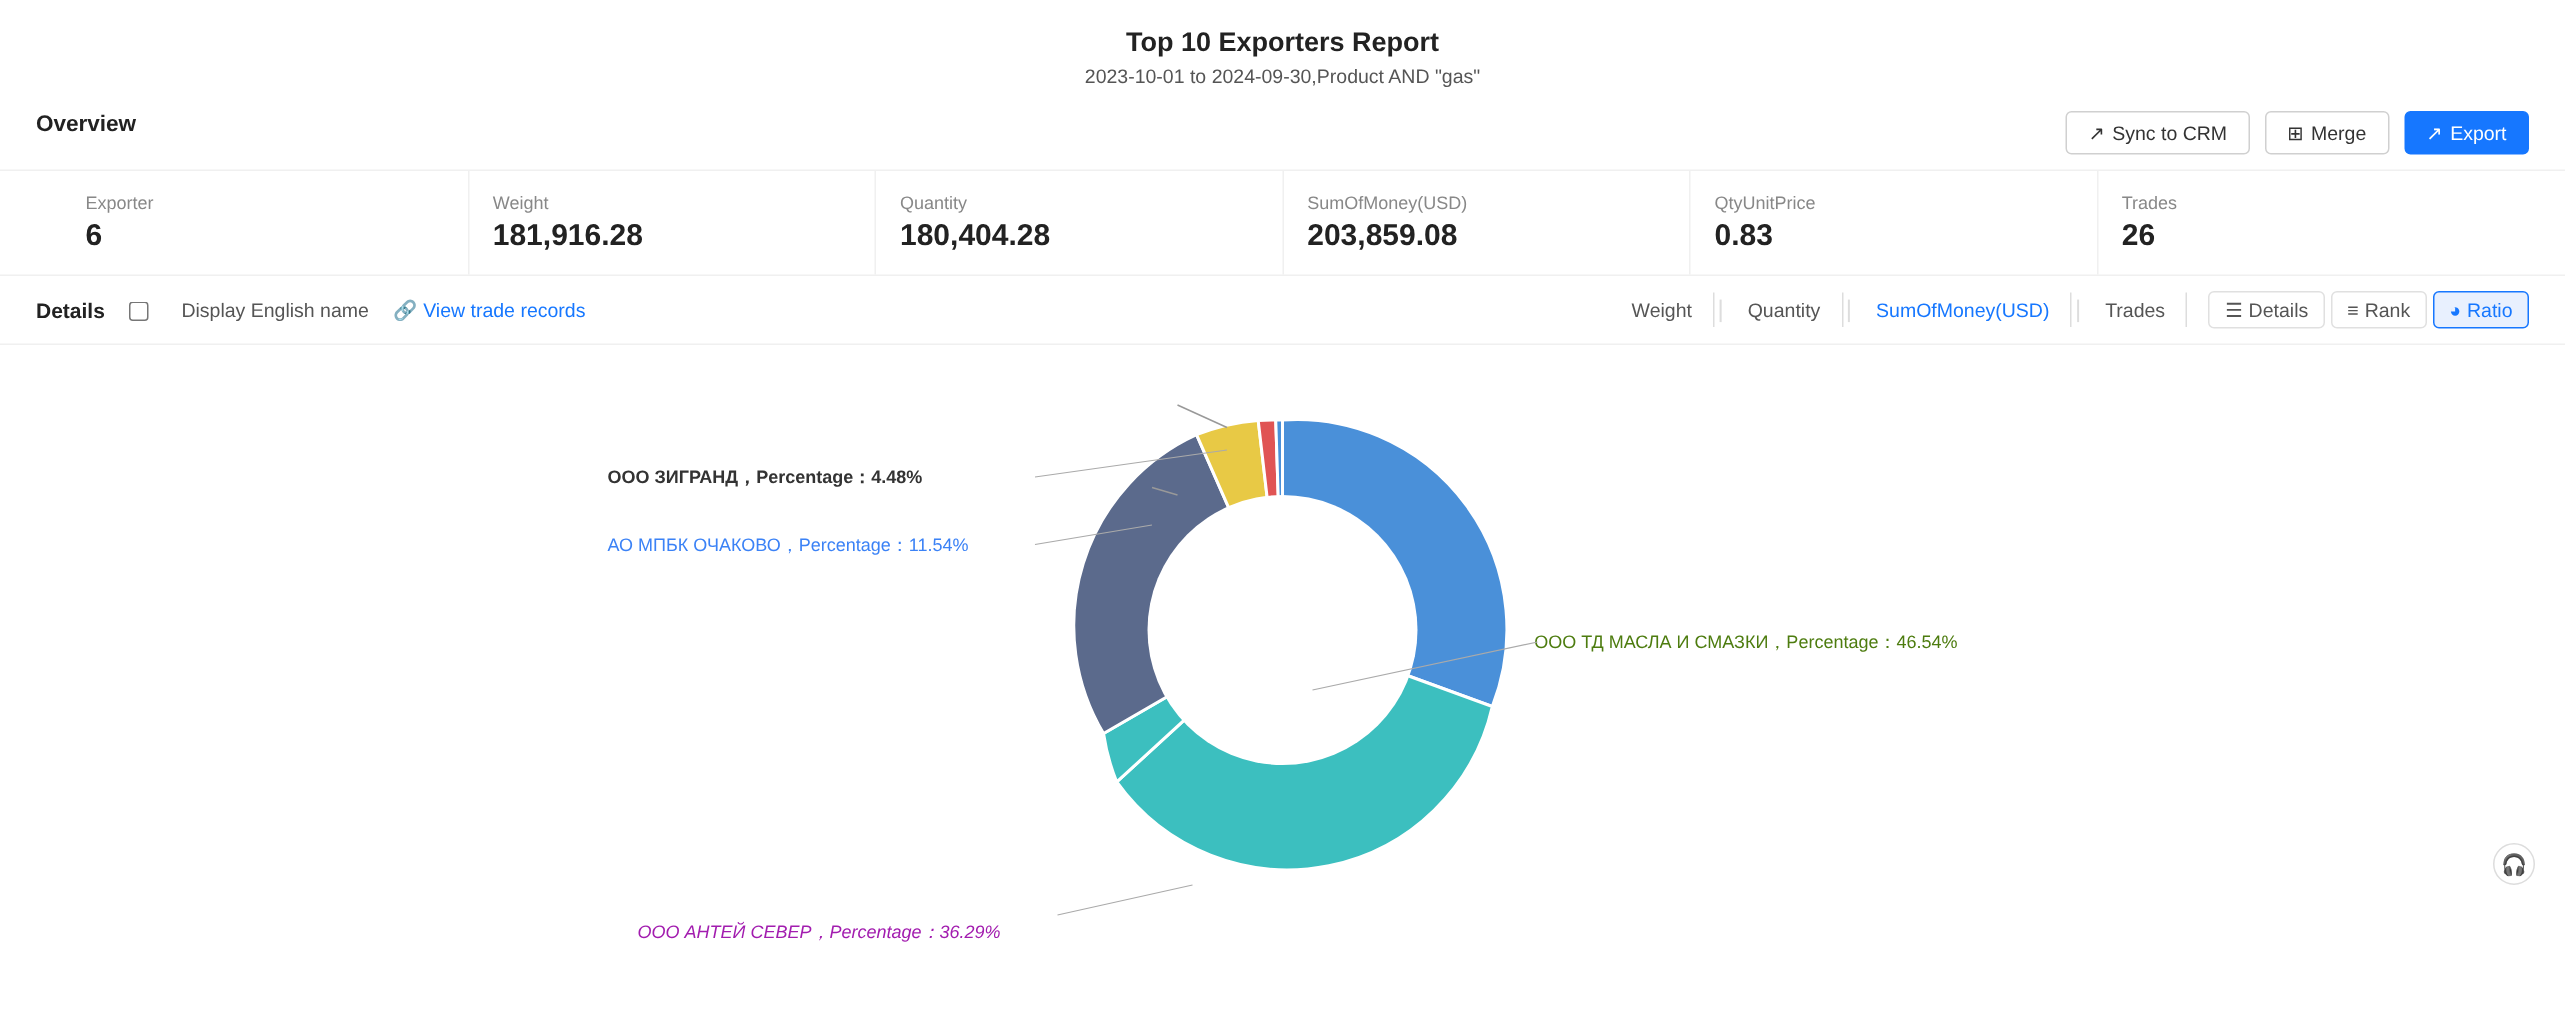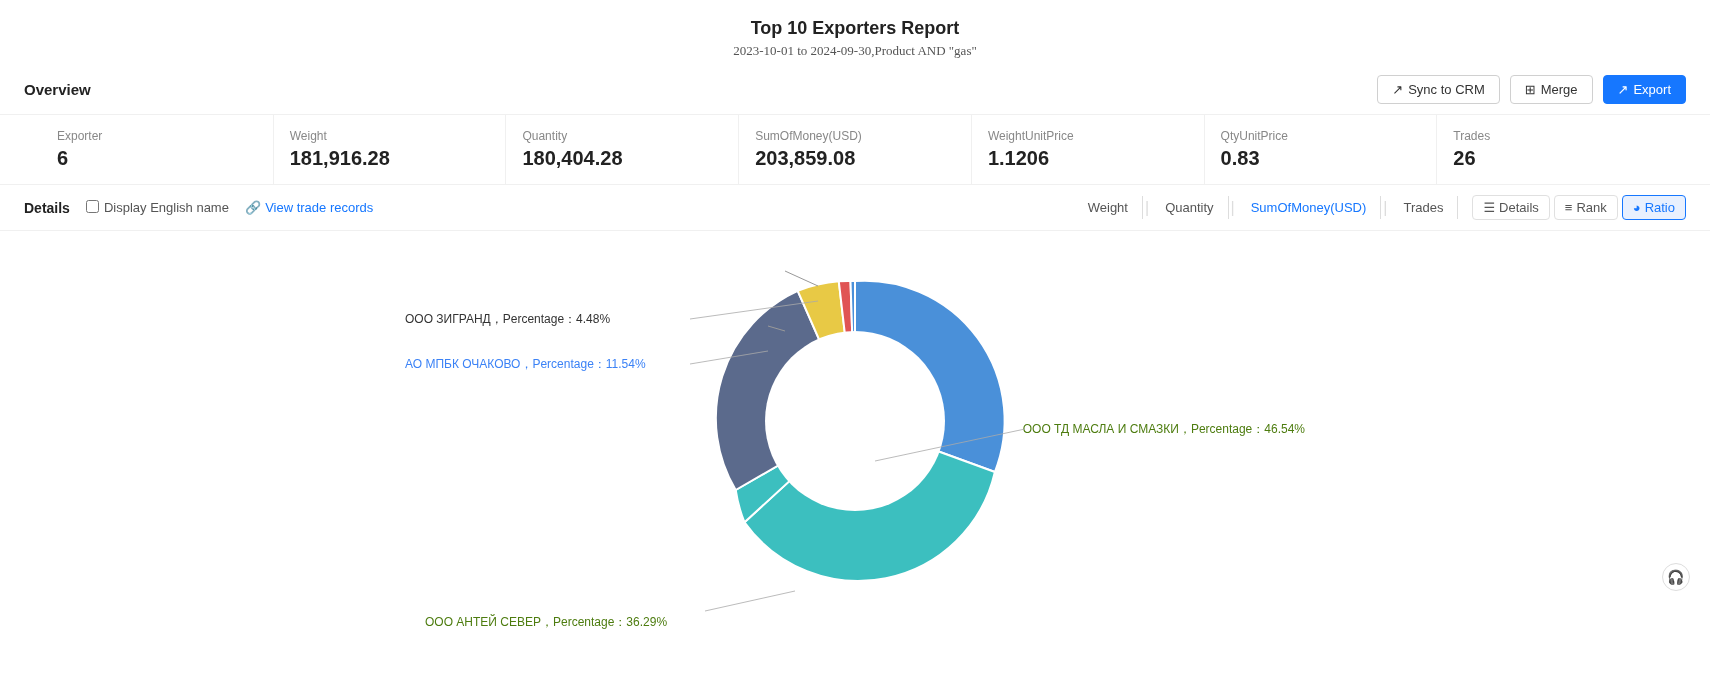--- a/index.html
+++ b/index.html
@@ -2,39 +2,39 @@
 <html><head>
   <meta charset="utf-8">
   <style>
     * { box-sizing: border-box; margin: 0; padding: 0; }
     body { font-family: -apple-system, BlinkMacSystemFont, 'Segoe UI', sans-serif; background: #fff; color: #333; font-size: 14px; }
 
     .page { width: 1710px; min-height: 676px; overflow: hidden; position: relative; }
 
     .header { text-align: center; padding: 18px 0 6px; }
     .header-title { font-size: 18px; font-weight: 600; color: #222; }
-    .header-subtitle { font-size: 13px; color: #555; margin-top: 4px; font-family: Liberation Serif, serif; }
-
-    .toolbar { display: flex; align-items: center; justify-content: space-between; padding: 10px 24px; gap: 26px; }
+    .header-subtitle { font-size: 13px; color: #555; margin-top: 4px; }
+
+    .toolbar { display: flex; justify-content: space-between; padding: 10px 24px; gap: 26px; }
     .toolbar-left { font-size: 15px; font-weight: 600; color: #222; }
     .toolbar-right { display: flex; gap: 10px; }
 
     .btn { display: flex; align-items: center; gap: 5px; padding: 6px 14px; border-radius: 4px; cursor: pointer; font-size: 13px; border: 1px solid #d0d0d0; background: #fff; color: #333; }
     .btn-primary { background: #1677ff; color: #fff; border-color: #1677ff; font-weight: 500; }
 
     .stats-row { display: flex; padding: 0 41px; gap: 0; border-top: 1px solid #f0f0f0; border-bottom: 1px solid #f0f0f0; }
     .stat-card { flex: 1; padding: 14px 16px; border-right: 1px solid #f0f0f0; }
     .stat-card:last-child { border-right: none; }
     .stat-label { font-size: 12px; color: #888; margin-bottom: 4px; }
     .stat-value { font-size: 20px; font-weight: 700; color: #222; }
 
     .details-bar { display: flex; align-items: center; justify-content: space-between; padding: 10px 24px; border-bottom: 1px solid #f0f0f0; }
     .details-left { display: flex; align-items: center; gap: 16px; }
     .details-label { font-size: 14px; font-weight: 600; color: #222; }
-    .checkbox-wrap { display: flex; align-items: flex-start; gap: 5px; font-size: 13px; color: #555; cursor: pointer; }
+    .checkbox-wrap { display: flex; align-items: flex-end; gap: 22px; font-size: 13px; color: #555; cursor: pointer; }
     .checkbox-wrap input { width: 13px; height: 13px; cursor: pointer; }
     .link-btn { display: flex; align-items: center; gap: 4px; font-size: 13px; color: #1677ff; cursor: pointer; text-decoration: none; }
 
     .details-right { display: flex; align-items: center; gap: 0; }
     .metric-tab { padding: 4px 14px; font-size: 13px; color: #555; cursor: pointer; border-right: 1px solid #ddd; }
     .metric-tab:first-child { border-right: 1px solid #ddd; }
     .metric-tab.active { color: #1677ff; font-weight: 500; }
 
     .view-tabs { display: flex; align-items: center; gap: 4px; margin-left: 14px; }
     .view-tab { display: flex; align-items: center; gap: 4px; padding: 4px 10px; font-size: 13px; color: #555; cursor: pointer; border: 1px solid #e0e0e0; border-radius: 4px; background: #fff; }
@@ -84,24 +84,20 @@
       <div class="stat-label">Weight</div>
       <div class="stat-value">181,916.28</div>
     </div>
       <div class="stat-card">
       <div class="stat-label">Quantity</div>
       <div class="stat-value">180,404.28</div>
     </div>
       <div class="stat-card">
       <div class="stat-label">SumOfMoney(USD)</div>
       <div class="stat-value">203,859.08</div>
-    </div>
-      <div class="stat-card">
-      <div class="stat-label">WeightUnitPrice</div>
-      <div class="stat-value">1.1206</div>
     </div>
       <div class="stat-card">
       <div class="stat-label">QtyUnitPrice</div>
       <div class="stat-value">0.83</div>
     </div>
       <div class="stat-card">
       <div class="stat-label">Trades</div>
       <div class="stat-value">26</div>
     </div>
     </div>
@@ -141,27 +137,27 @@
             <span>◕</span>
             <span>Ratio</span>
           </div>
         </div>
     </div>
   </div>
 
   <div class="chart-area">
     <div style="position:relative; width:900px; height:400px;">
 
-      <div style="position:absolute; left:0; top:60px; font-size:12px; color:#333; white-space:nowrap;">
+      <div style="position:absolute; left:0; top:60px; font-size:12px; color:#333; white-space:nowrap;font-weight:bold;">
         ООО ЗИГРАНД，Percentage：4.48%
       </div>
       <div style="position:absolute; left:0; top:105px; font-size:12px; color:#3b82f6; white-space:nowrap;">
         АО МПБК ОЧАКОВО，Percentage：11.54%
       </div>
-      <div style="position:absolute; left:20px; bottom:20px; font-size:12px; color:#4d7c0f; white-space:nowrap;">
+      <div style="position:absolute; left:20px; bottom:20px; font-size:12px; color:#a21caf; white-space:nowrap;font-style:italic;">
         ООО АНТЕЙ СЕВЕР，Percentage：36.29%
       </div>
 
       <div style="position:absolute; left:280px; top:0; width:340px; height:380px;">
         <svg viewBox="0 0 340 340" width="340" height="340">
 
           <path d="M170,170 L170,30 A140,140 0 0,1 309.87,221.0 Z" fill="#4A90D9" stroke="#fff" stroke-width="2"></path>
 
           <path d="M170,170 L309.87,221.0 A140,140 0 0,1 59.5,271.3 Z" fill="#3CBFBF" stroke="#fff" stroke-width="2"></path>
 

